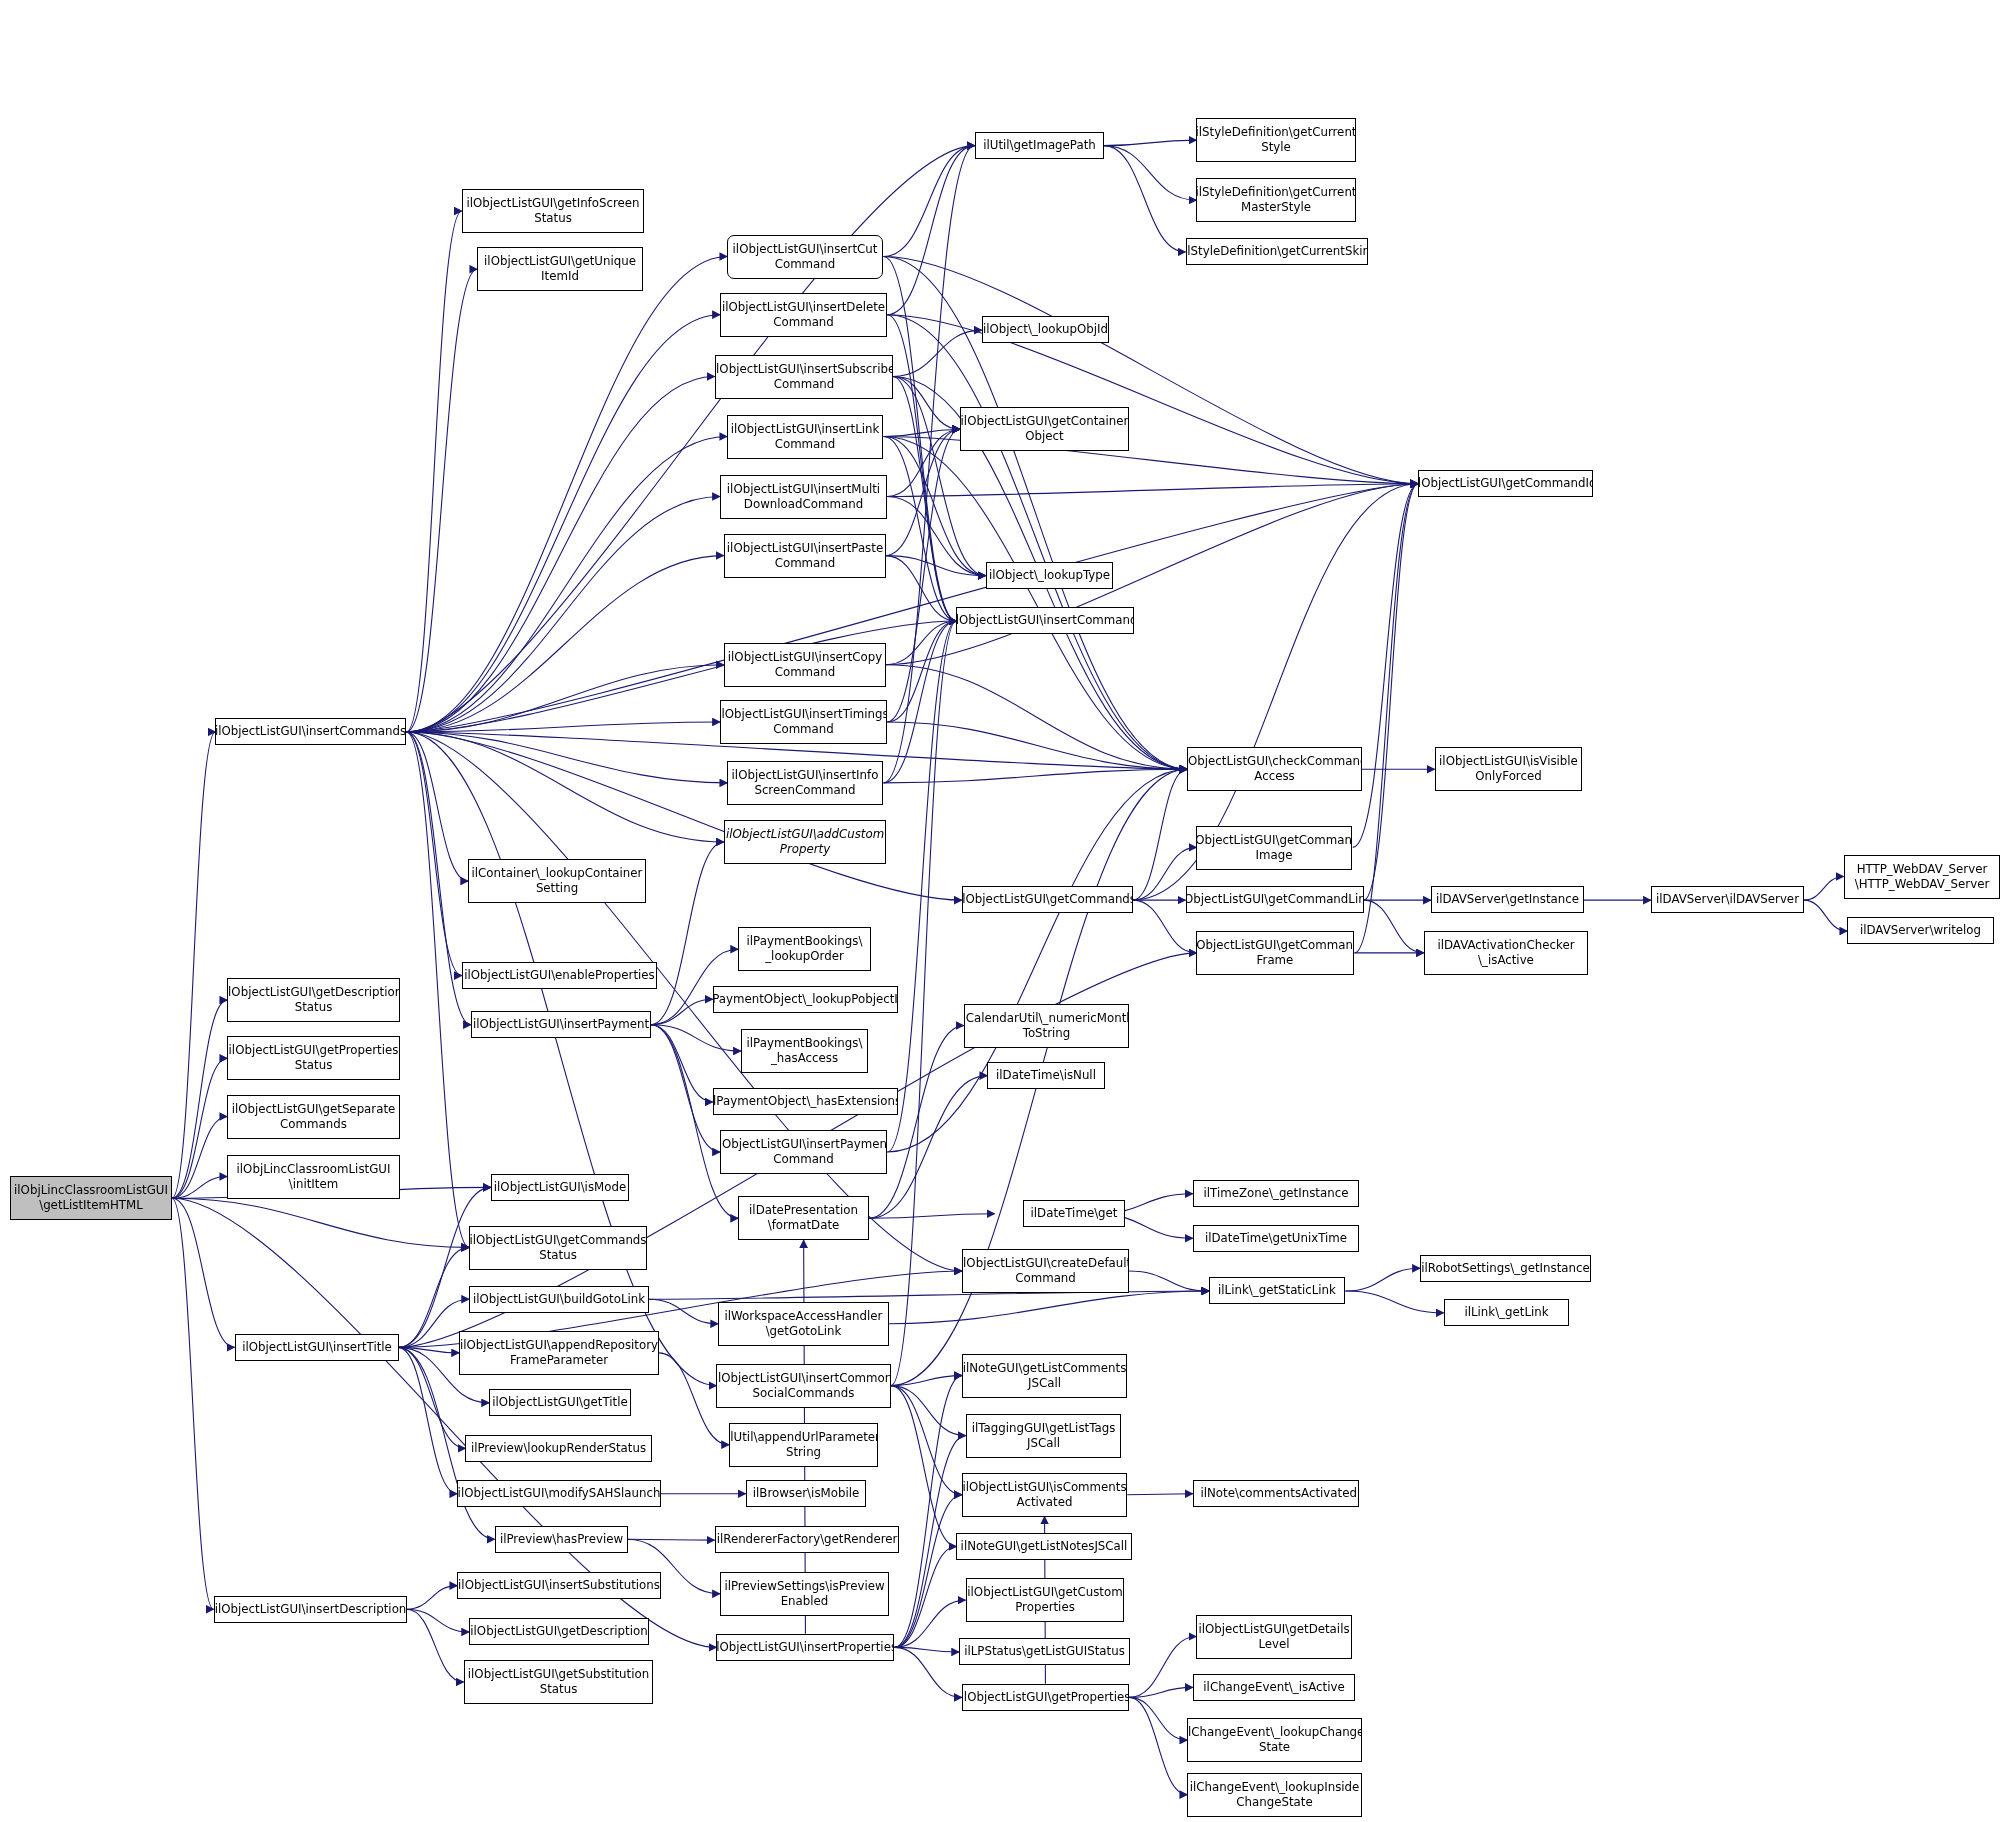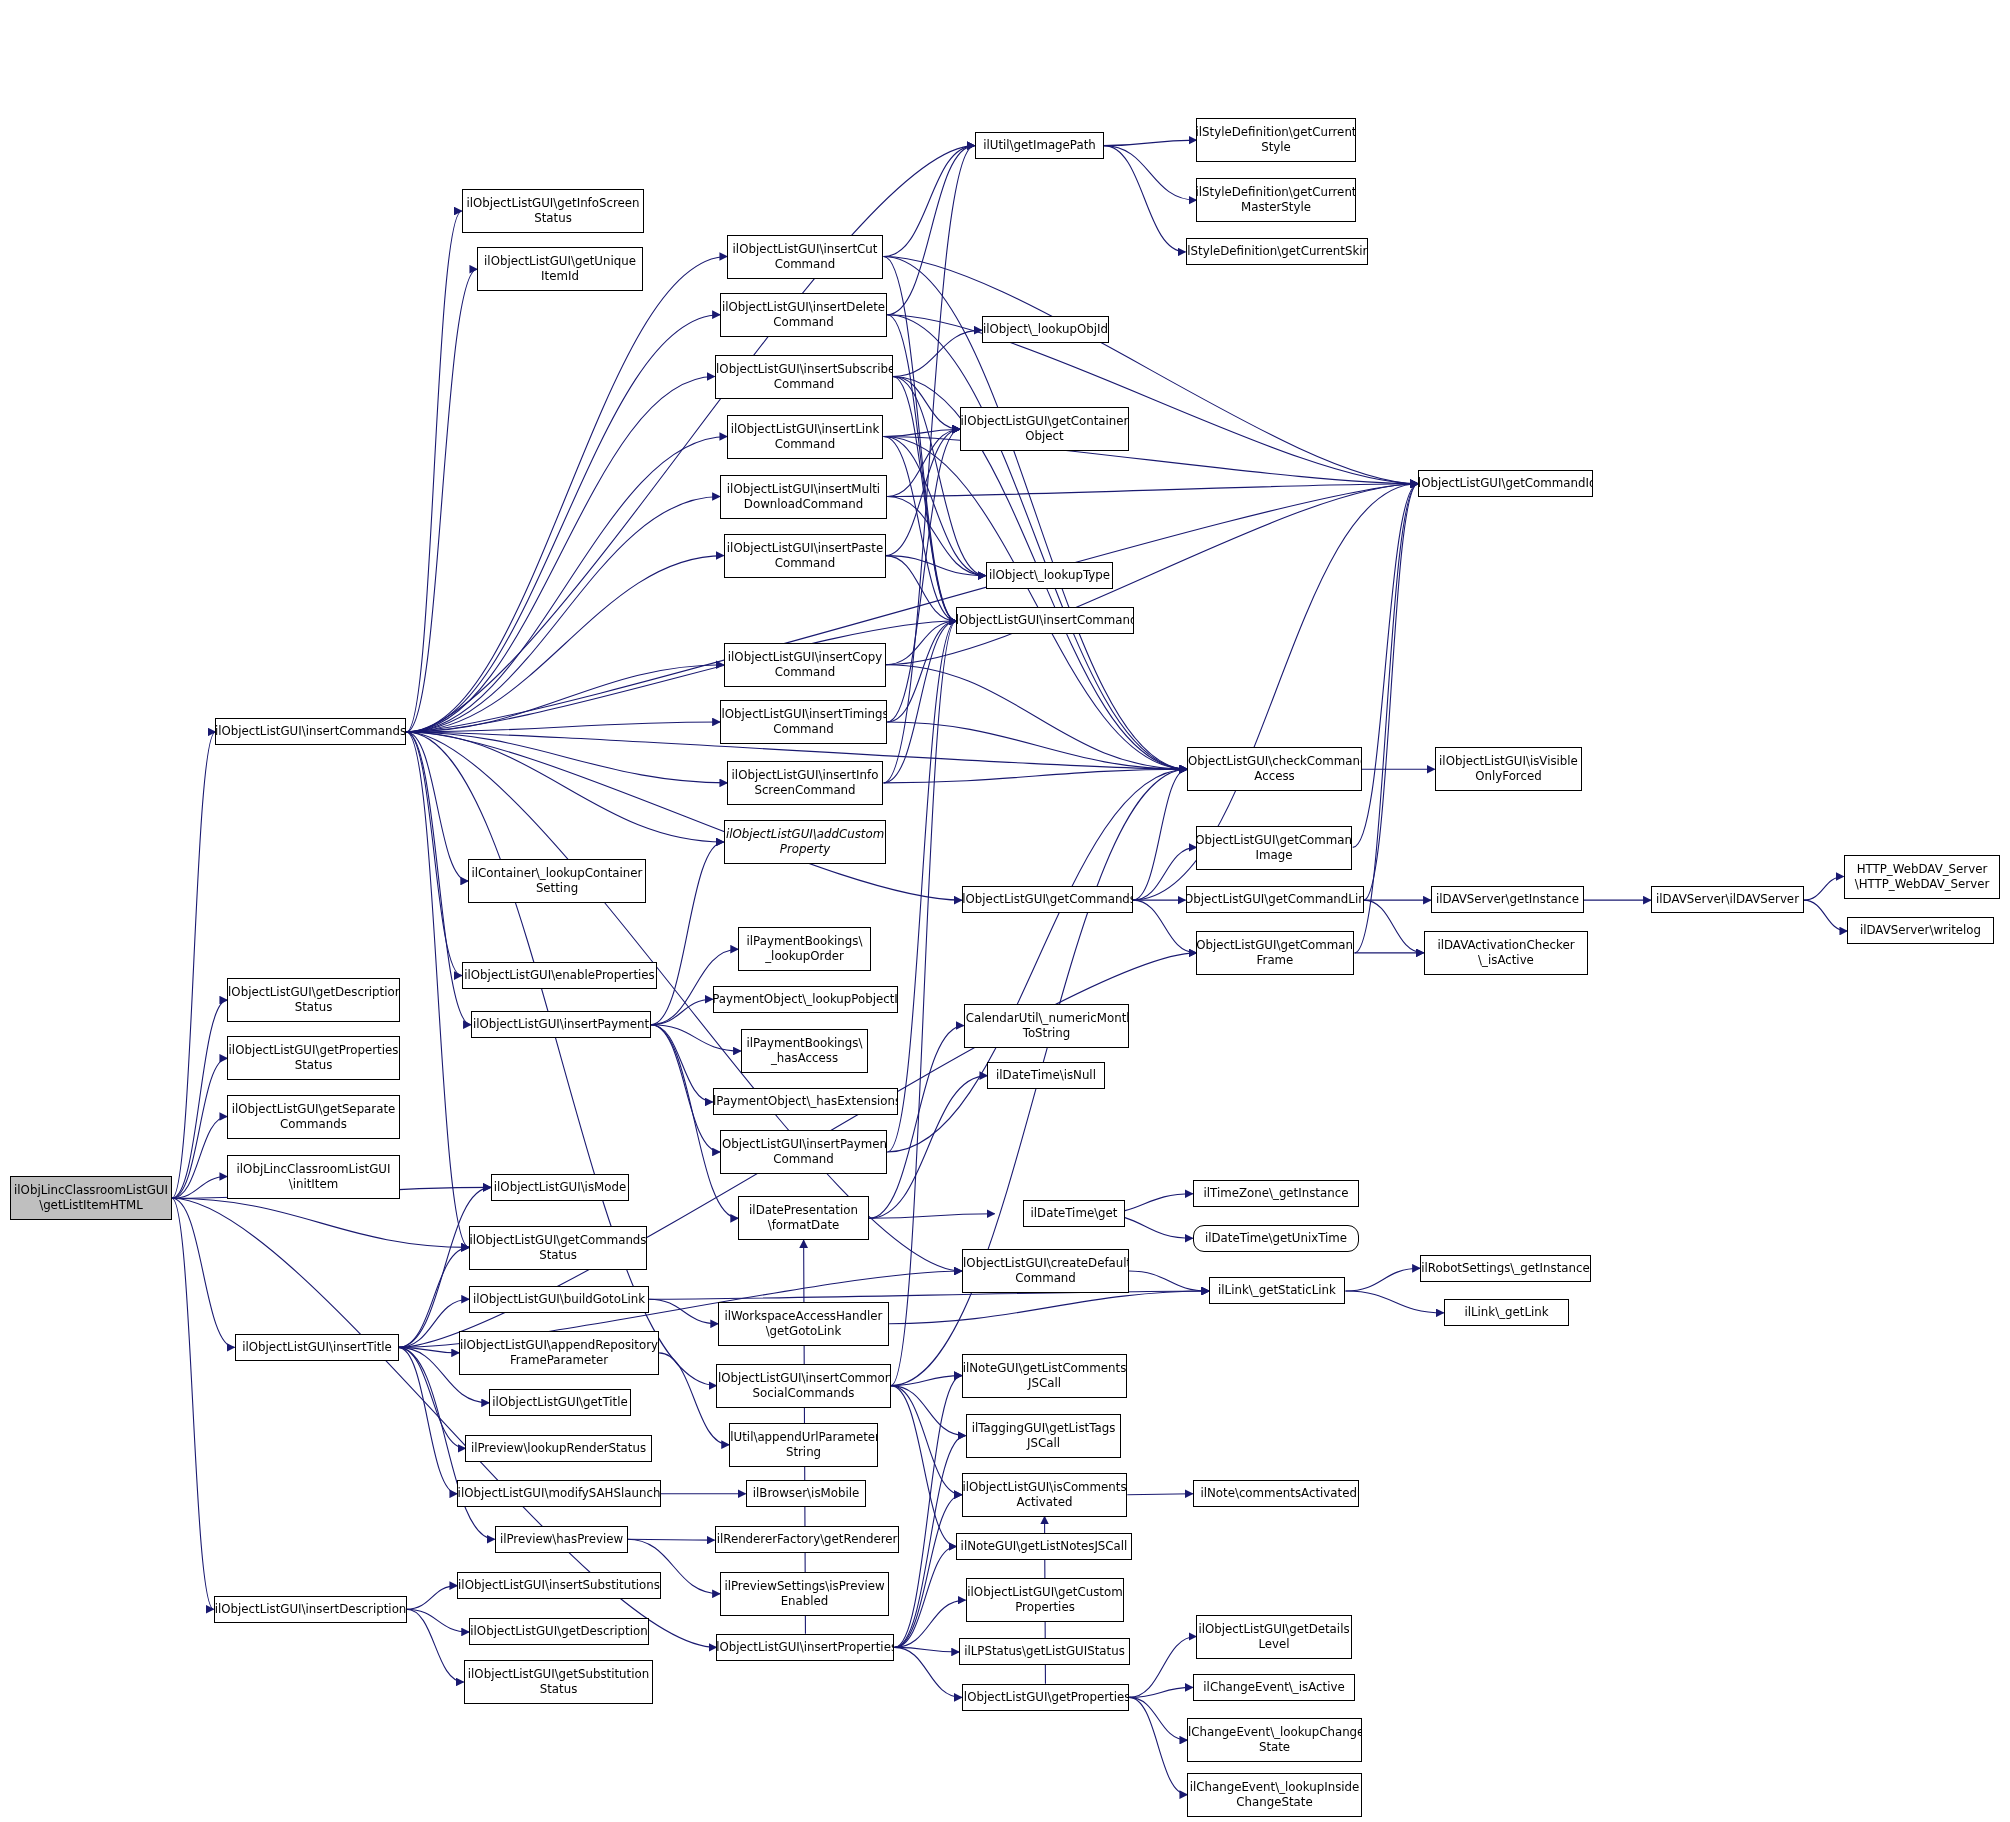--- a/index.html
+++ b/index.html
@@ -195,21 +195,21 @@
       <div class="node" style="left: 459px; top: 1331px; width: 200px; height: 44px;"><span>ilObjectListGUI\appendRepository
 FrameParameter</span></div>
       <div class="node" style="left: 489px; top: 1389px; width: 142px; height: 27px;"><span>ilObjectListGUI\getTitle</span></div>
       <div class="node" style="left: 465px; top: 1435px; width: 187px; height: 27px;"><span>ilPreview\lookupRenderStatus</span></div>
       <div class="node" style="left: 457px; top: 1480px; width: 204px; height: 27px;"><span>ilObjectListGUI\modifySAHSlaunch</span></div>
       <div class="node" style="left: 495px; top: 1526px; width: 133px; height: 27px;"><span>ilPreview\hasPreview</span></div>
       <div class="node" style="left: 457px; top: 1572px; width: 204px; height: 27px;"><span>ilObjectListGUI\insertSubstitutions</span></div>
       <div class="node" style="left: 469px; top: 1618px; width: 180px; height: 27px;"><span>ilObjectListGUI\getDescription</span></div>
       <div class="node" style="left: 464px; top: 1660px; width: 189px; height: 44px;"><span>ilObjectListGUI\getSubstitution
 Status</span></div>
-      <div class="node" style="left: 727px; top: 235px; width: 156px; height: 44px;"><span>ilObjectListGUI\insertCut
+      <div class="node" style="left: 727px; top: 235px; width: 156px; height: 44px; border-radius: 7px;"><span>ilObjectListGUI\insertCut
 Command</span></div>
       <div class="node" style="left: 720px; top: 293px; width: 167px; height: 44px;"><span>ilObjectListGUI\insertDelete
 Command</span></div>
       <div class="node" style="left: 715px; top: 355px; width: 178px; height: 44px;"><span>ilObjectListGUI\insertSubscribe
 Command</span></div>
       <div class="node" style="left: 727px; top: 415px; width: 156px; height: 44px;"><span>ilObjectListGUI\insertLink
 Command</span></div>
       <div class="node" style="left: 720px; top: 475px; width: 167px; height: 44px;"><span>ilObjectListGUI\insertMulti
 DownloadCommand</span></div>
       <div class="node" style="left: 724px; top: 534px; width: 162px; height: 44px;"><span>ilObjectListGUI\insertPaste
@@ -273,21 +273,21 @@
 MasterStyle</span></div>
       <div class="node" style="left: 1186px; top: 238px; width: 182px; height: 27px;"><span>ilStyleDefinition\getCurrentSkin</span></div>
       <div class="node" style="left: 1187px; top: 747px; width: 175px; height: 44px;"><span>ilObjectListGUI\checkCommand
 Access</span></div>
       <div class="node" style="left: 1196px; top: 826px; width: 156px; height: 44px;"><span>ilObjectListGUI\getCommand
 Image</span></div>
       <div class="node" style="left: 1186px; top: 886px; width: 178px; height: 27px;"><span>ilObjectListGUI\getCommandLink</span></div>
       <div class="node" style="left: 1196px; top: 931px; width: 158px; height: 44px;"><span>ilObjectListGUI\getCommand
 Frame</span></div>
       <div class="node" style="left: 1193px; top: 1180px; width: 166px; height: 27px;"><span>ilTimeZone\_getInstance</span></div>
-      <div class="node" style="left: 1193px; top: 1225px; width: 166px; height: 27px; border-radius: 11px;"><span>ilDateTime\getUnixTime</span></div>
+      <div class="node" style="left: 1193px; top: 1225px; width: 166px; height: 27px;"><span>ilDateTime\getUnixTime</span></div>
       <div class="node" style="left: 1209px; top: 1277px; width: 136px; height: 27px;"><span>ilLink\_getStaticLink</span></div>
       <div class="node" style="left: 1193px; top: 1480px; width: 166px; height: 27px; padding-left: 8px;"><span>ilNote\commentsActivated</span></div>
       <div class="node" style="left: 1196px; top: 1615px; width: 156px; height: 44px;"><span>ilObjectListGUI\getDetails
 Level</span></div>
       <div class="node" style="left: 1193px; top: 1674px; width: 162px; height: 27px;"><span>ilChangeEvent\_isActive</span></div>
       <div class="node" style="left: 1187px; top: 1718px; width: 175px; height: 44px;"><span>ilChangeEvent\_lookupChange
 State</span></div>
       <div class="node" style="left: 1187px; top: 1773px; width: 175px; height: 44px;"><span>ilChangeEvent\_lookupInside
 ChangeState</span></div>
       <div class="node" style="left: 1418px; top: 470px; width: 175px; height: 27px;"><span>ilObjectListGUI\getCommandId</span></div>

